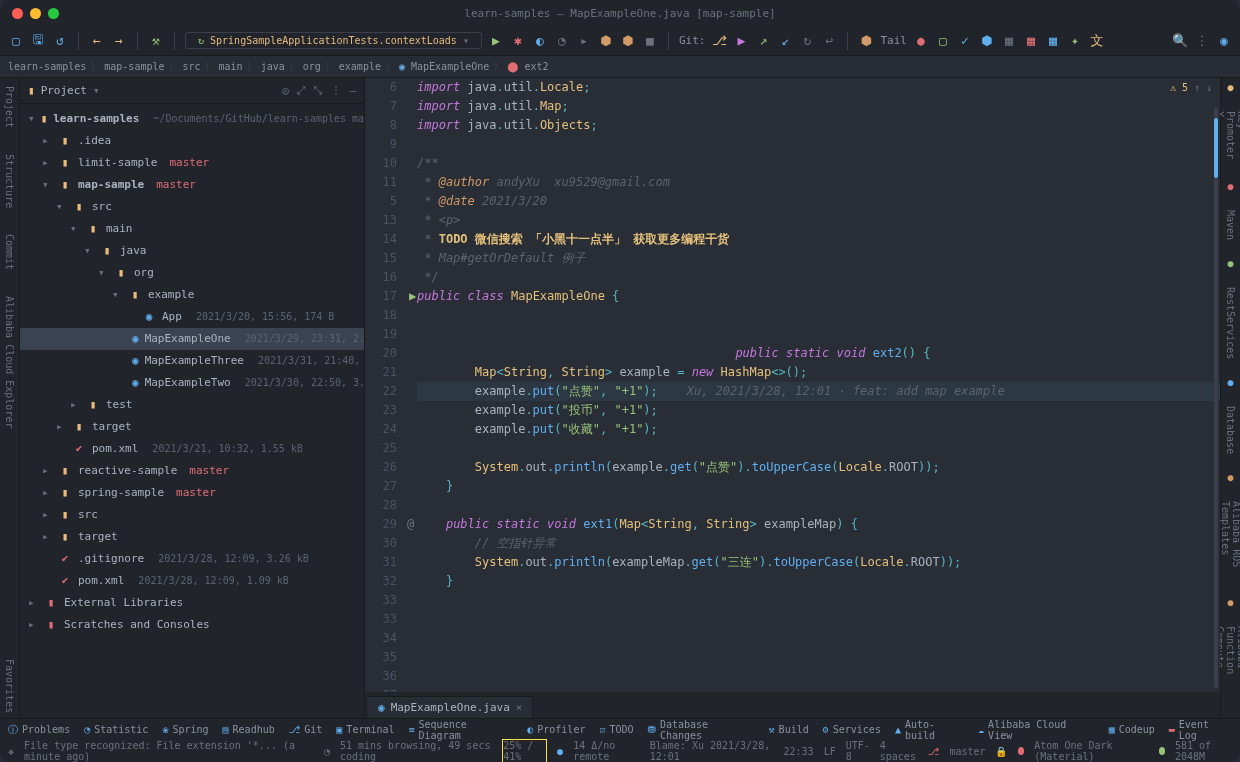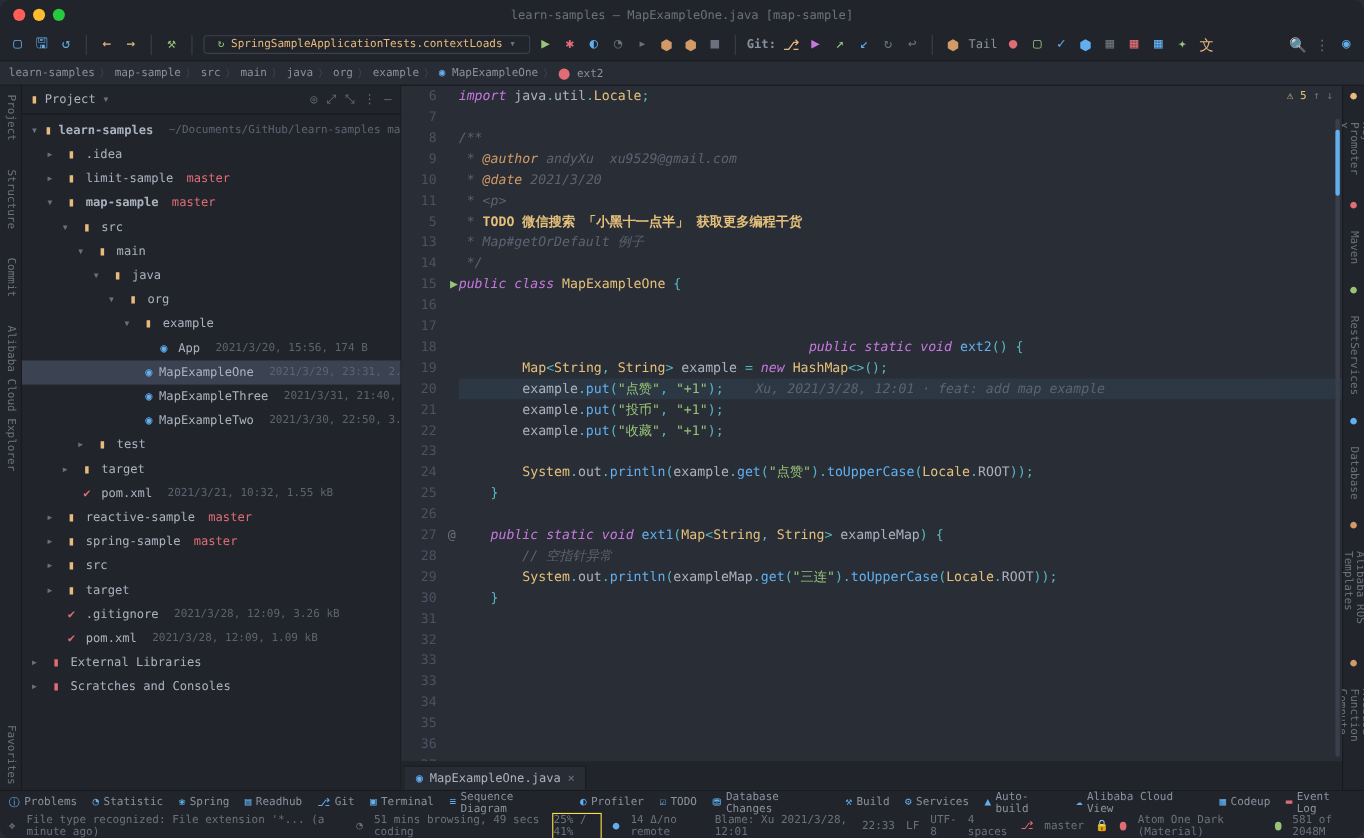--- a/index.html
+++ b/index.html
@@ -275,21 +275,21 @@
   </div>
   <span class="tb-icon" style="color:#98c379;">▶</span>
   <span class="tb-icon" style="color:#e06c75;">✱</span>
   <span class="tb-icon" style="color:#61afef;">◐</span>
   <span class="tb-icon" style="color:#6b717c;">◔</span>
   <span class="tb-icon" style="color:#6b717c;">▸</span>
   <span class="tb-icon" style="color:#d19a66;">⬢</span>
   <span class="tb-icon" style="color:#d19a66;">⬢</span>
   <span class="tb-icon" style="color:#6b717c;">■</span>
   <span class="tb-sep"></span>
-  <span style="color:#8a919e;font-size:11px;font-weight:bold;">Git:</span>
+  <span style="color:#8a919e;font-size:11px;">Git:</span>
   <span class="tb-icon" style="color:#e8ba7c;">⎇</span>
   <span class="tb-icon" style="color:#c678dd;">▶</span>
   <span class="tb-icon" style="color:#98c379;">↗</span>
   <span class="tb-icon" style="color:#61afef;">↙</span>
   <span class="tb-icon" style="color:#6b717c;">↻</span>
   <span class="tb-icon" style="color:#6b717c;">↩</span>
   <span class="tb-sep"></span>
   <span class="tb-icon" style="color:#d19a66;">⬢</span>
   <span style="color:#8a919e;font-size:11px;">Tail</span>
   <span class="tb-icon" style="color:#e06c75;">●</span>
@@ -524,20 +524,22 @@
           <div class="code-line">32</div>
           <div class="code-line">33</div>
           <div class="code-line">33</div>
           <div class="code-line">34</div>
           <div class="code-line">35</div>
           <div class="code-line">36</div>
           <div class="code-line">37</div>
         </div>
         <div class="code-col">
           <div class="code-line" style="position: relative;"><span class="kw">import</span> <span class="id">java</span><span class="op">.</span><span class="id">util</span><span class="op">.</span><span class="cls">Locale</span><span class="op">;</span></div>
+          <div class="code-line" style="position: relative;"><span class="kw">import</span> <span class="id">java</span><span class="op">.</span><span class="id">util</span><span class="op">.</span><span class="cls">Map</span><span class="op">;</span></div>
+          <div class="code-line" style="position: relative;"><span class="kw">import</span> <span class="id">java</span><span class="op">.</span><span class="id">util</span><span class="op">.</span><span class="cls">Objects</span><span class="op">;</span></div>
           <div class="code-line" style="position: relative;"></div>
           <div class="code-line" style="position: relative;"><span class="cmt">/**</span></div>
           <div class="code-line" style="position: relative;"><span class="cmt"> * </span><span class="ann">@author</span> <span class="cmt">andyXu  xu9529@gmail.com</span></div>
           <div class="code-line" style="position: relative;"><span class="cmt"> * </span><span class="ann">@date</span> <span class="cmt">2021/3/20</span></div>
           <div class="code-line" style="position: relative;"><span class="cmt"> * &lt;p&gt;</span></div>
           <div class="code-line" style="position: relative;"><span class="cmt"> * </span><span class="todo">TODO 微信搜索 「小黑十一点半」 获取更多编程干货</span></div>
           <div class="code-line" style="position: relative;"><span class="cmt"> * Map#getOrDefault 例子</span></div>
           <div class="code-line" style="position: relative;"><span class="cmt"> */</span></div>
           <div class="code-line" style="position: relative;"><span class="run-marker">▶</span><span class="kw">public</span> <span class="kw">class</span> <span class="cls">MapExampleOne</span> <span class="op">{</span></div>
           <div class="code-line" style="position: relative;"></div>

